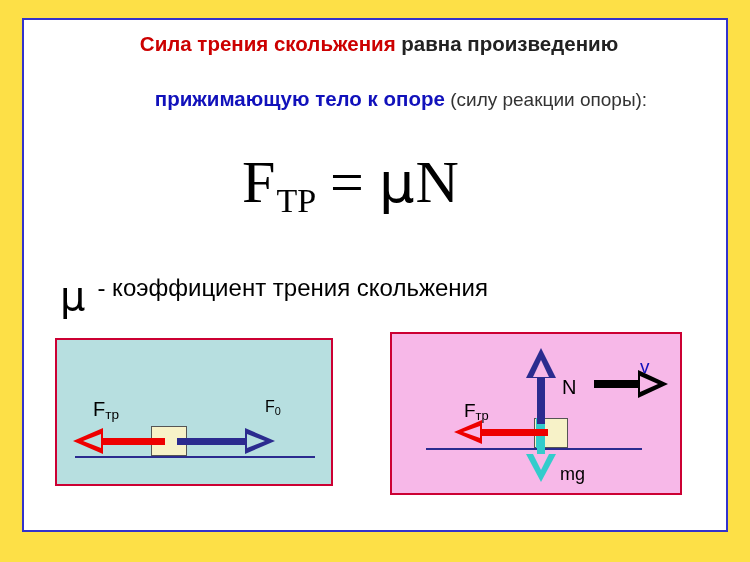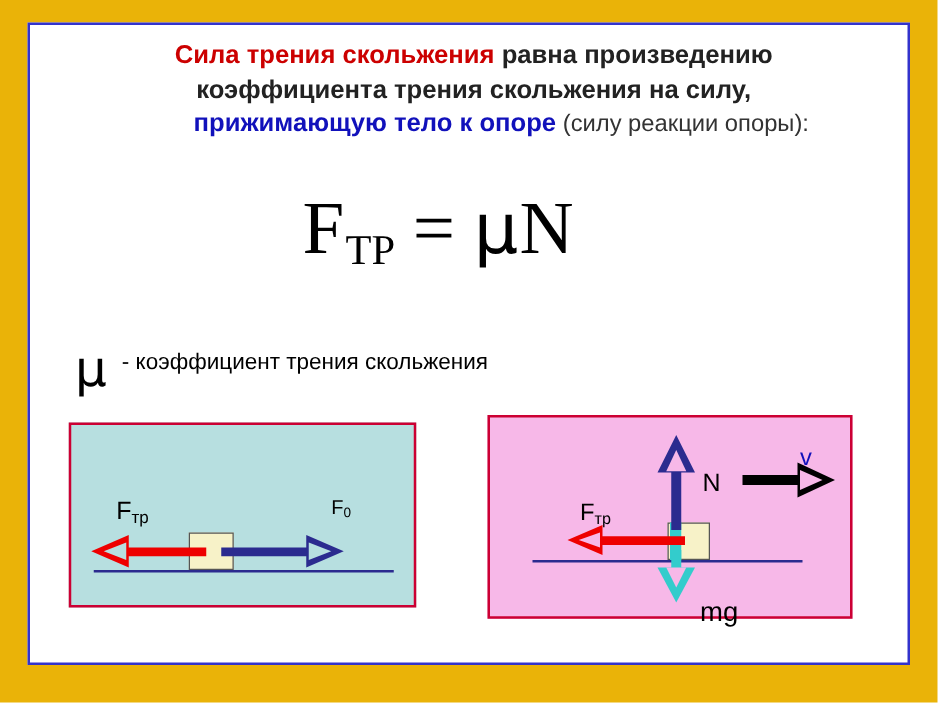--- a/index.html
+++ b/index.html
@@ -10,21 +10,21 @@
   body {
     width: 750px;
     height: 562px;
     font-family: "Liberation Sans", sans-serif;
     overflow: hidden;
   }
   #slide {
     position: relative;
     width: 750px;
     height: 562px;
-    background: #eab308;
+    background: #fde047;
   }
   .outer-frame {
     position: absolute;
     left: 22px;
     top: 18px;
     width: 706px;
     height: 514px;
     border: 2px solid #3333cc;
     box-sizing: border-box;
     background: #ffffff;
@@ -94,21 +94,21 @@
     color: #000000;
   }
   .mu-legend .mu-sym {
     font-family: "DejaVu Sans", sans-serif;
     font-size: 40px;
     line-height: 1;
     position: relative;
     top: 14px;
   }
   .mu-legend .mu-text {
-    font-size: 18px;
+    font-size: 24px;
     margin-left: 12px;
   }
 
   
   .panel {
     position: absolute;
     box-sizing: border-box;
     border: 2px solid #cc0033;
   }
   .panel-left {
@@ -162,21 +162,21 @@
 </style>
 </head>
 <body>
 
 <div id="slide">
 
   <div class="outer-frame"></div>
 
   <div class="heading">
     <span class="red">Сила трения скольжения</span><span class="plain"> равна произведению</span><br>
-    <span class="plain">коэффициента трения скольжения   на силу,</span><br>
+    <br>
     <span class="blue">прижимающую тело к опоре</span><span class="tail"> (силу реакции опоры):</span>
   </div>
 
   <div class="formula">
     <span>F</span><span class="sub">ТР</span><span class="eq">=</span><span class="mu">μ</span><span>N</span>
   </div>
 
   <div class="mu-legend">
     <span class="mu-sym">μ</span>
     <span class="mu-text">- коэффициент трения скольжения</span>
@@ -225,17 +225,17 @@
     <div class="tri" style="left:141px; top:120px; border-left:8px solid transparent; border-right:8px solid transparent; border-top:16px solid #f7b8e8;"></div>
 
     <div class="arrow-shaft" style="left:202px; top:46px; width:46px; height:8px; background:#000000;"></div>
     <div class="tri" style="left:246px; top:36px; border-top:14px solid transparent; border-bottom:14px solid transparent; border-left:30px solid #000000;"></div>
     <div class="tri" style="left:248px; top:42px; border-top:8px solid transparent; border-bottom:8px solid transparent; border-left:18px solid #f7b8e8;"></div>
 
     <div class="lbl" style="left:72px; top:66px; font-size:19px;">
       <span>F</span><span class="sub">тр</span>
     </div>
     <div class="lbl" style="left:170px; top:42px; font-size:20px;">N</div>
-    <div class="lbl" style="left:168px; top:143px; font-size:22px;">mg</div>
+    <div class="lbl" style="left:168px; top:130px; font-size:18px;">mg</div>
     <div class="lbl" style="left:248px; top:22px; font-size:19px; color:#1111bb;">v</div>
   </div>
 
 </div>
 
 </body></html>

